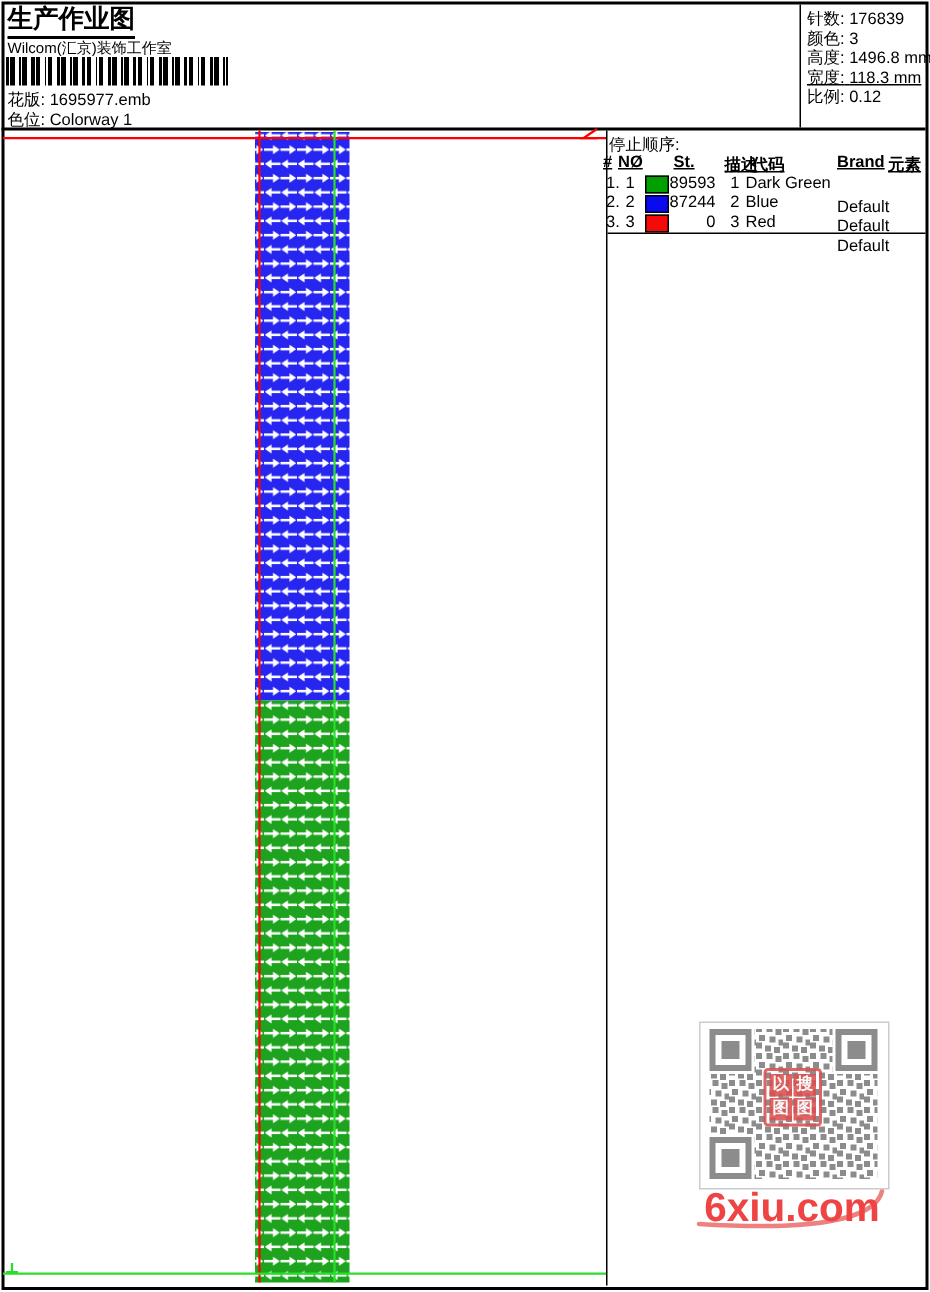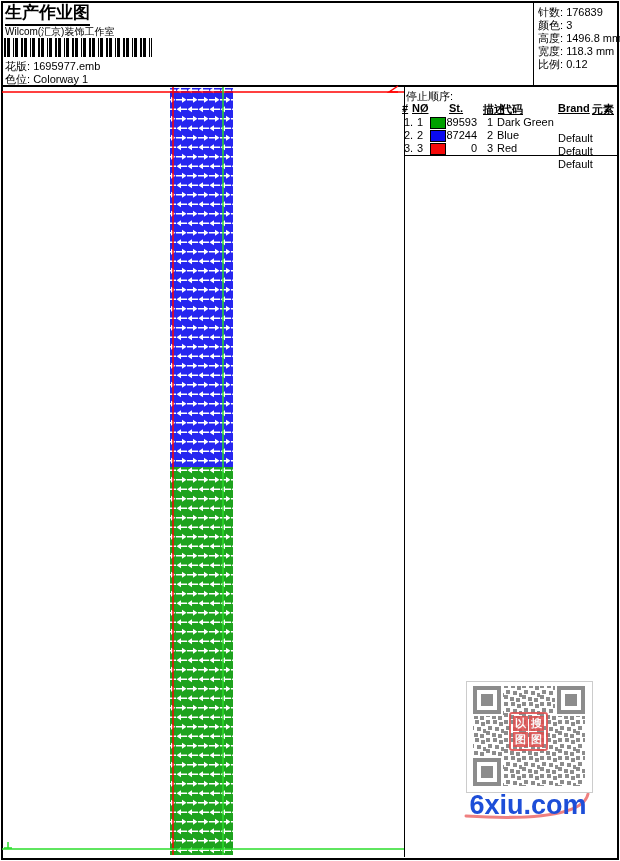--- a/index.html
+++ b/index.html
@@ -71,21 +71,21 @@
     <span>176839</span>
   </div>
   <div class="info-row" style="top:18px;">
     <span>颜色:</span>
     <span>3</span>
   </div>
   <div class="info-row" style="top:31px;">
     <span>高度:</span>
     <span>1496.8 mm</span>
   </div>
-  <div class="info-row" style="top:44px;">
+  <div class="info-row" style="top:44px;text-decoration:underline;">
     <span>宽度:</span>
     <span>118.3 mm</span>
   </div>
   <div class="info-row" style="top:57px;">
     <span>比例:</span>
     <span>0.12</span>
   </div>
 
   <div class="panel-title">停止顺序:</div>
   <div class="th" style="left:402px;">#</div>
@@ -186,15 +186,15 @@
     <path d="M588,794 C584,812 546,821 466,816" fill="none" stroke-width="3" stroke-linecap="round" style="stroke: rgb(239, 128, 128);"></path>
   </svg>
 
   <div class="qr-frame"></div>
   <div class="stamp" style="border-color: rgb(221, 79, 79);">
     <div class="ch" style="background-color: rgb(221, 79, 79);">以</div>
     <div class="ch" style="background-color: rgb(221, 79, 79);">搜</div>
     <div class="ch" style="background-color: rgb(221, 79, 79);">图</div>
     <div class="ch" style="background-color: rgb(221, 79, 79);">图</div>
   </div>
-  <div class="site" style="color: #1d4ed8;">6xiu.com</div>
+  <div class="site" style="color: #ef4444;">6xiu.com</div>
 
 </div>
 
 </body></html>

